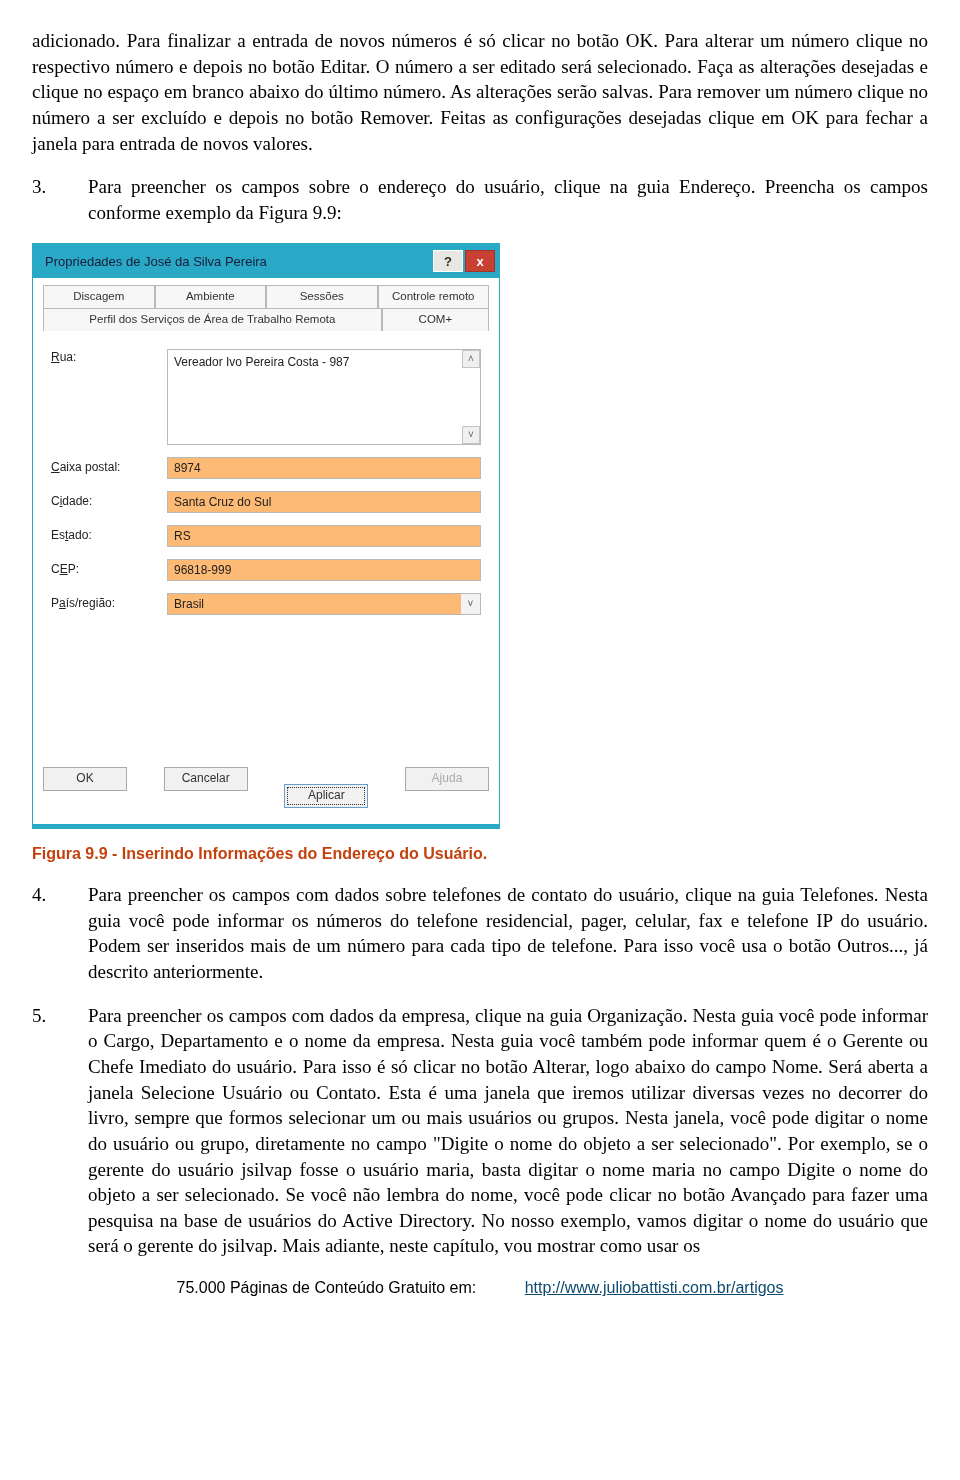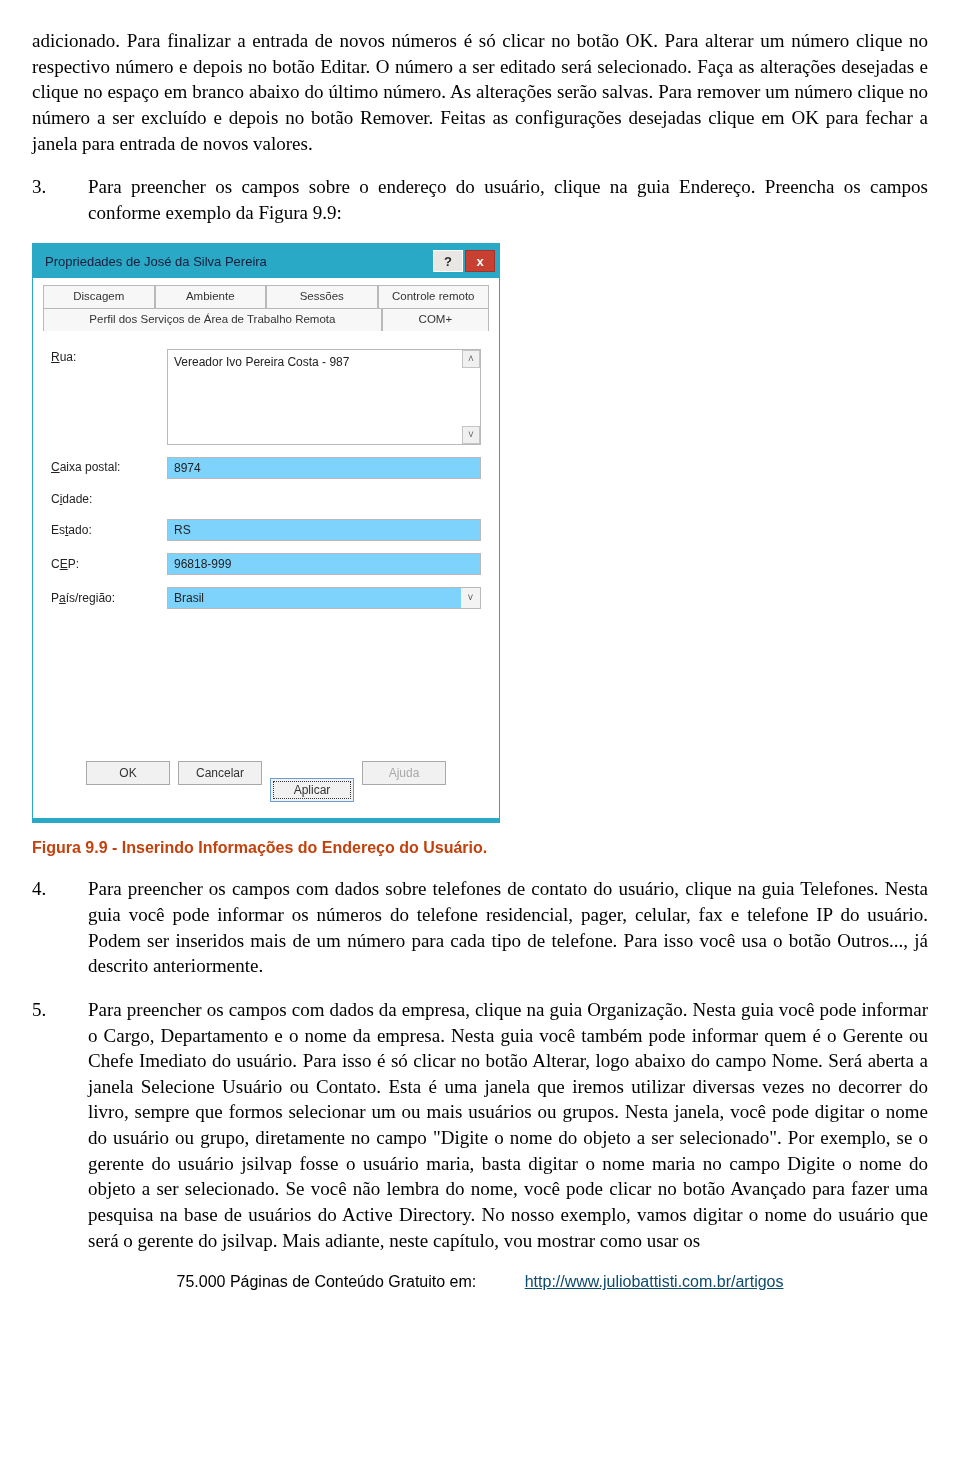--- a/index.html
+++ b/index.html
@@ -92,21 +92,21 @@
   .form-row .lbl u { text-decoration: underline; }
   .form-row .ctrl { flex: 1; }
   .inp {
     width: 100%;
     height: 22px;
     border: 1px solid #b9b9b9;
     padding: 0 6px;
     font-size: 12px;
     font-family: inherit;
     color: #222;
-    background: #7dd3fc;
+    background: #fdba74;
   }
   .textarea-wrap {
     position: relative;
     width: 100%;
     border: 1px solid #b9b9b9;
     height: 96px;
     padding: 4px 22px 4px 6px;
     font-size: 12px;
   }
   .scroll-up, .scroll-dn {
@@ -119,21 +119,21 @@
   .scroll-dn { bottom: 0; }
   .combo { position: relative; }
   .combo .arrow {
     position: absolute; right: 0; top: 0; width: 20px; height: 22px;
     border: 1px solid #b9b9b9; border-left: none;
     display: flex; align-items:center; justify-content:center;
     font-size: 10px; color:#555; background:#f3f3f3;
   }
 
   .dlg-buttons {
-    display: flex; gap: 8px; justify-content: center;
+    display: flex; gap: 8px; justify-content: space-between;
     padding: 6px 0 2px 0;
   }
   .dlg-buttons .btn {
     width: 84px; height: 24px;
     border: 1px solid #a9a9a9; background: #f1f1f1;
     font-size: 12px; display:flex; align-items:center; justify-content:center;
     color:#333;
   }
   .dlg-buttons .btn.focus { outline: 1px dotted #333; outline-offset: -4px; border-color:#6a9ed0;margin-top:17px; }
   .dlg-buttons .btn.disabled { color: #a9a9a9; }
@@ -184,20 +184,21 @@
           </div>
         </div>
 
         <div class="form-row">
           <div class="lbl"><u>C</u><span>aixa postal:</span></div>
           <div class="ctrl"><input class="inp" value="8974" style=""></div>
         </div>
 
         <div class="form-row">
           <div class="lbl"><span>C</span><u>i</u><span>dade:</span></div>
+          <div class="ctrl"><input class="inp" value="Santa Cruz do Sul" style=""></div>
         </div>
 
         <div class="form-row">
           <div class="lbl"><span>Es</span><u>t</u><span>ado:</span></div>
           <div class="ctrl"><input class="inp" value="RS" style=""></div>
         </div>
 
         <div class="form-row">
           <div class="lbl"><span>C</span><u>E</u><span>P:</span></div>
           <div class="ctrl"><input class="inp" value="96818-999" style=""></div>

